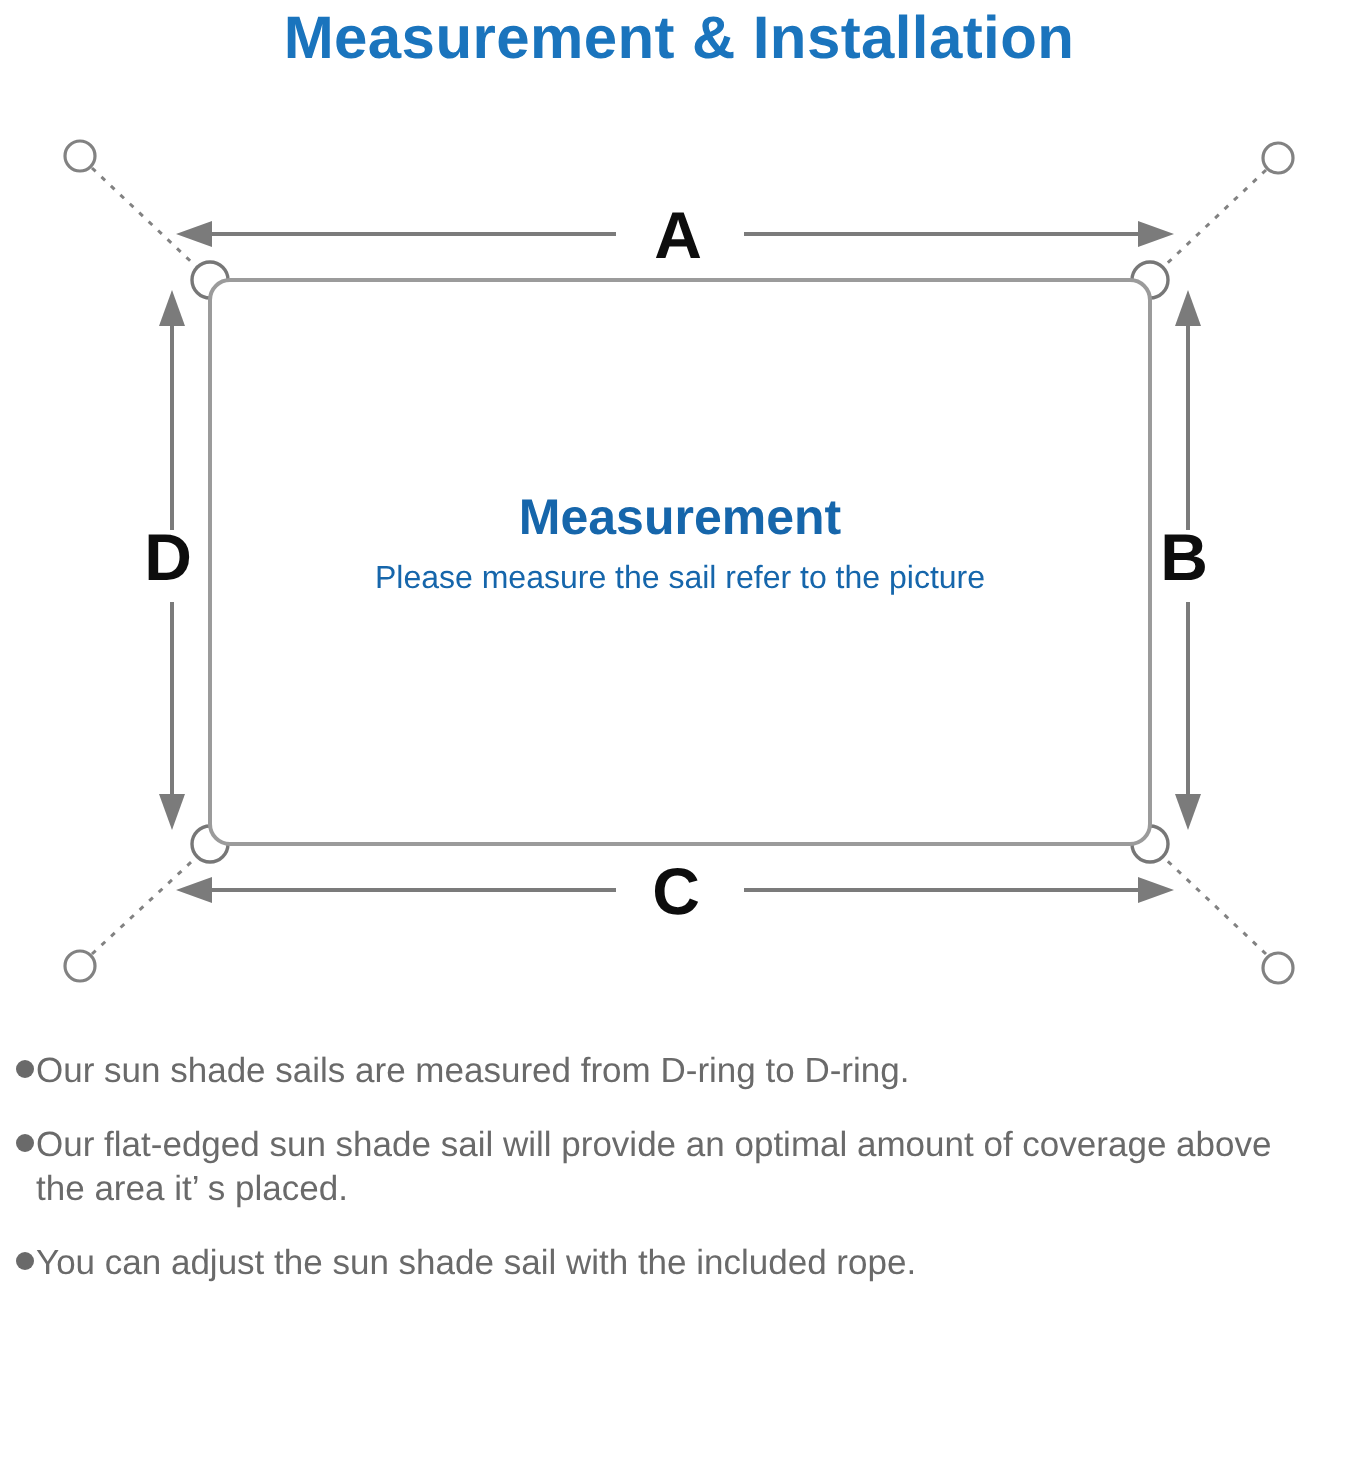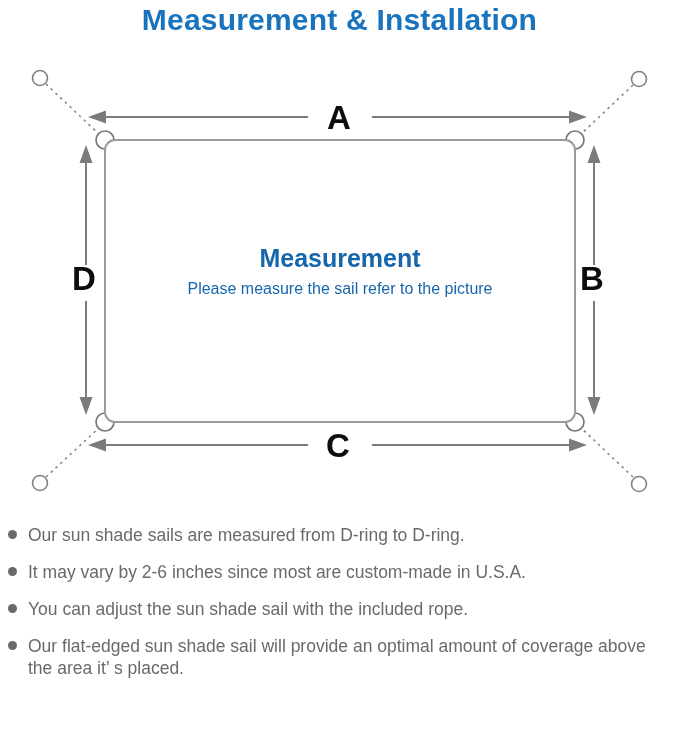--- a/index.html
+++ b/index.html
@@ -39,21 +39,21 @@
   }
   .center-sub{
     font-family:"Liberation Sans",sans-serif;
     font-size:16px;fill:#1666ab;
     text-anchor:middle;
   }
   .notes{
     position:absolute;top:524px;left:8px;width:665px;
   }
   .note{
-    display:flex;align-items:flex-start;gap:11px;
+    display:flex;align-items:flex-start;gap:1px;
     margin-bottom:15px;
   }
   .note-dot{
     width:9px;height:9px;border-radius:50%;
     background:#6a6a6a;flex:0 0 auto;
     margin-top:6px;
   }
   .note-text{
     font-size:17.5px;line-height:22px;color:#6a6a6a;
     max-width:641px;
@@ -124,25 +124,21 @@
     </svg>
   </div>
 
   <div class="notes">
     <div class="note">
       <span class="note-dot"></span>
       <span class="note-text">Our sun shade sails are measured from D-ring to D-ring.</span>
     </div>
     <div class="note">
       <span class="note-dot"></span>
-      <span class="note-text">It may vary by 2-6 inches since most are custom-made in U.S.A.</span>
+      <span class="note-text">Our flat-edged sun shade sail will provide an optimal amount of coverage above the area it’ s placed.</span>
     </div>
     <div class="note">
       <span class="note-dot"></span>
       <span class="note-text">You can adjust the sun shade sail with the included rope.</span>
-    </div>
-    <div class="note">
-      <span class="note-dot"></span>
-      <span class="note-text">Our flat-edged sun shade sail will provide an optimal amount of coverage above the area it’ s placed.</span>
     </div>
   </div>
 
 </div>
 
 </body></html>

